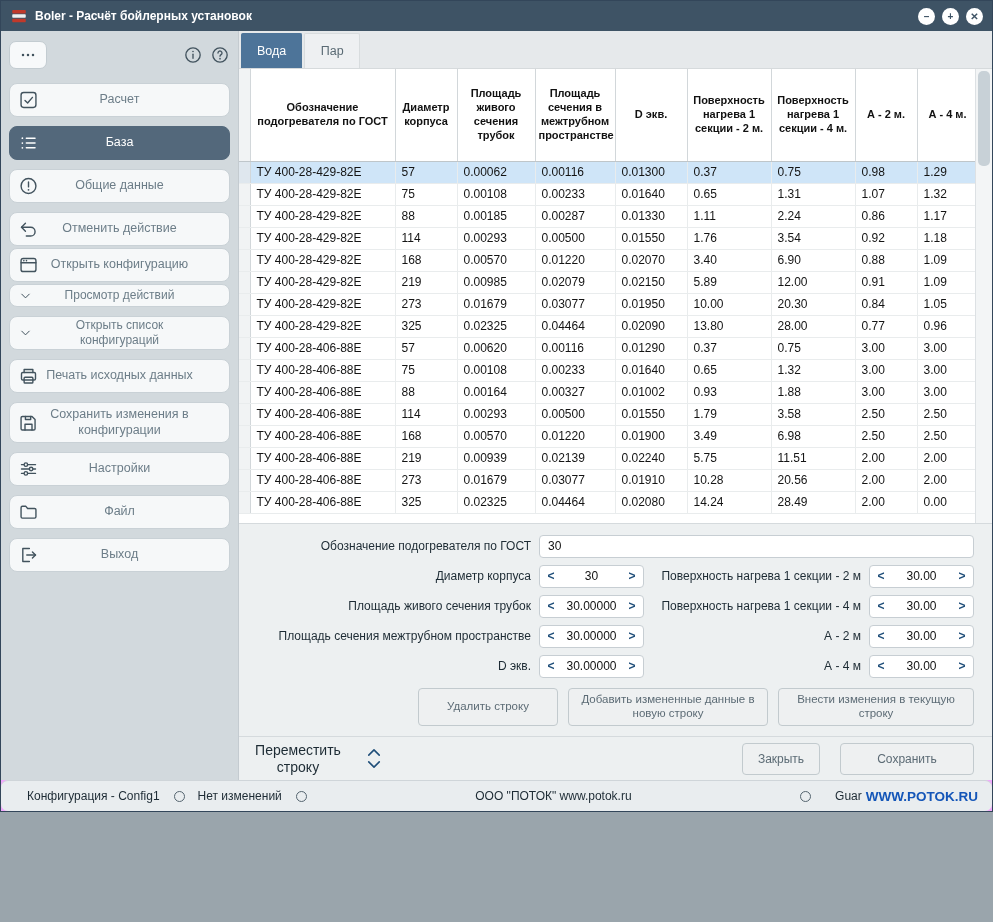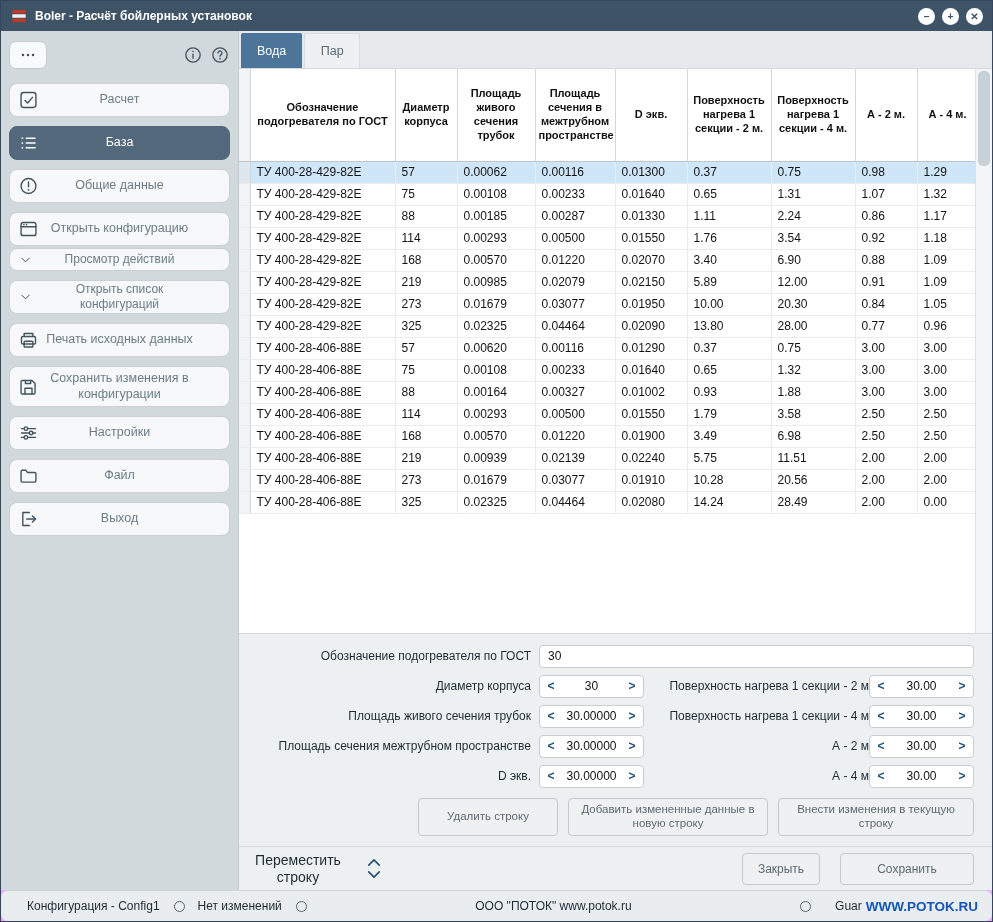--- a/index.html
+++ b/index.html
@@ -1,18 +1,18 @@
 <!DOCTYPE html>
 <html><head>
 <meta charset="utf-8">
 <style>
   html,body{margin:0;padding:0;}
   body{width:993px;height:922px;font-family:"Liberation Sans",sans-serif;background:#9aa5ac;overflow:hidden;}
   *{box-sizing:border-box;}
-  .window{width:993px;height:922px;display:flex;flex-direction:column;background:#f0abfc;border:1px solid #33465a;}
+  .window{width:993px;height:812px;display:flex;flex-direction:column;background:#f0abfc;border:1px solid #33465a;}
 
   
   .titlebar{height:30px;flex:0 0 30px;background:#3e5365;display:flex;align-items:center;padding:0 9px;gap:7px;}
   .titlebar .title{color:#fff;font-size:12px;font-weight:bold;}
   .win-controls{margin-left:auto;display:flex;gap:7px;}
   .wc{width:17px;height:17px;border-radius:50%;background:#fff;color:#3e5365;font-size:10px;line-height:17px;text-align:center;font-weight:bold;cursor:pointer;}
 
   
   .app-body{flex:1;display:flex;min-height:0;}
 
@@ -46,21 +46,21 @@
   tr.sel td{background:#cfe5f8;}
   tr.sel td.rowhead{background:#dfe7ee;}
   .vscroll{position:absolute;right:0;top:0;bottom:0;width:17px;background:#f3f5f6;border-left:1px solid #dde1e4;cursor:pointer;}
   .vscroll .thumb{position:absolute;top:2px;left:2px;right:2px;height:95px;background:#c8d1d7;border-radius:5px;}
 
   
   .form-area{flex:0 0 auto;background:#edf0f1;border-top:1px solid #d5dadd;padding:10px 18px 10px 12px;}
   .form-row{display:flex;align-items:center;margin-bottom:6px;height:24px;}
   .flabel{font-size:12px;color:#1d2b34;}
   .flabel.l{flex:0 0 288px;text-align:right;padding-right:8px;}
-  .flabel.r{flex:1;text-align:right;}
+  .flabel.r{flex:1;text-align:right;padding-right:8px;}
   .text-input{flex:1;height:23px;background:#fff;border:1px solid #c7ced3;border-radius:4px;font-family:"Liberation Sans",sans-serif;font-size:12px;padding:0 8px;color:#111;outline:none;}
   .stepper{flex:0 0 105px;height:23px;background:#fff;border:1px solid #c7ced3;border-radius:4px;display:flex;align-items:center;padding:0 4px;}
   .stepper .chev{color:#1f4e79;font-weight:bold;font-size:12px;cursor:pointer;width:14px;text-align:center;line-height:21px;}
   .stepper .val{flex:1;text-align:center;font-size:12px;color:#111;}
   .btn-row{display:flex;justify-content:flex-end;gap:10px;margin-top:10px;}
   .fbtn{height:38px;background:#eef0f1;border:1px solid #c2cace;border-radius:4px;color:#5c6b75;font-size:11.5px;line-height:1.2;padding:2px 10px;display:flex;align-items:center;justify-content:center;text-align:center;cursor:pointer;font-family:"Liberation Sans",sans-serif;}
   .w-del{width:140px;}.w-add{width:200px;}.w-apply{width:196px;}
 
   
   .bottom-bar{height:44px;flex:0 0 44px;background:#edf0f1;border-top:1px solid #d5dadd;display:flex;align-items:center;padding:0 18px 0 14px;}
@@ -155,20 +155,29 @@
           </button>
           <button class="sb-item">
             <span class="sb-ic">
               <svg viewBox="0 0 24 24" width="21" height="21" fill="none" stroke="currentColor" stroke-width="1.6" stroke-linecap="round" stroke-linejoin="round">
                 <circle cx="12" cy="12" r="8.5"></circle>
                 <path d="M12 7.5v5.5"></path>
                 <circle cx="12" cy="16.4" r="1" fill="currentColor" stroke="none"></circle>
               </svg>
             </span>
             <span class="sb-lb">Общие данные</span>
+          </button>
+          <button class="sb-item tight">
+            <span class="sb-ic">
+              <svg viewBox="0 0 24 24" width="21" height="21" fill="none" stroke="currentColor" stroke-width="1.6" stroke-linecap="round" stroke-linejoin="round">
+                <path d="M8.5 5.5L4 10l4.5 4.5"></path>
+                <path d="M4 10h10.5a5 5 0 0 1 0 10H9.5"></path>
+              </svg>
+            </span>
+            <span class="sb-lb">Отменить действие</span>
           </button>
           <button class="sb-item tight">
             <span class="sb-ic">
               <svg viewBox="0 0 24 24" width="21" height="21" fill="none" stroke="currentColor" stroke-width="1.6" stroke-linecap="round" stroke-linejoin="round">
                 <rect x="3.5" y="4.5" width="17" height="15" rx="2.5"></rect>
                 <path d="M3.5 9.5h17"></path>
                 <circle cx="6.7" cy="7" r="0.9" fill="currentColor" stroke="none"></circle>
                 <circle cx="9.7" cy="7" r="0.9" fill="currentColor" stroke="none"></circle>
               </svg>
             </span>

